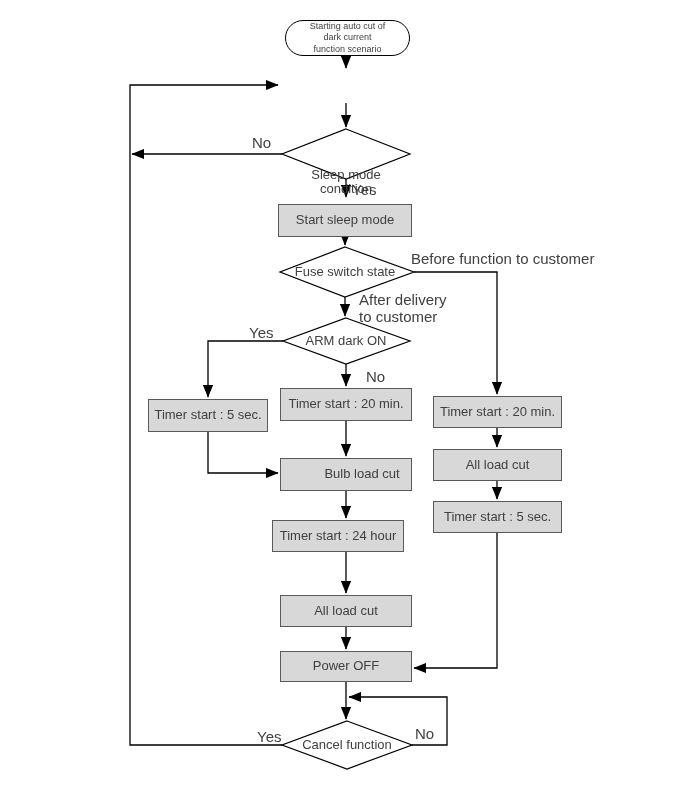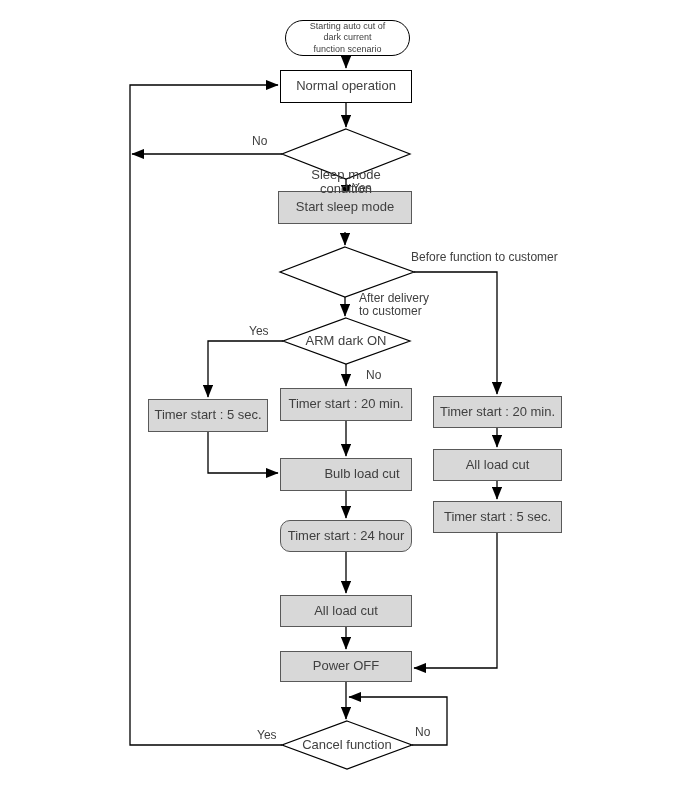--- a/index.html
+++ b/index.html
@@ -18,21 +18,21 @@
   .rect-gray{background:#d8d8d8;border:1.4px solid #595959;}
   .oval{
     background:#ffffff;border:1.2px solid #000000;border-radius:18px;
     font-size:9px;line-height:1.25;white-space:pre-line;
   }
   .dtext{
     position:absolute;display:flex;align-items:center;justify-content:center;
     text-align:center;font-size:13px;line-height:1.1;white-space:pre-line;
   }
   .elabel{
-    position:absolute;font-size:12px;line-height:1.1;white-space:pre-line;background:transparent;
+    position:absolute;font-size:15px;line-height:1.1;white-space:pre-line;background:transparent;
   }
 </style>
 </head>
 <body>
 
 <div class="canvas">
 
   <svg class="edges" viewBox="0 0 700 790" xmlns="http://www.w3.org/2000/svg">
     <defs>
       <marker id="arrow" viewBox="0 0 10 8" refX="9.5" refY="4" markerWidth="10" markerHeight="8" orient="auto-start-reverse">
@@ -64,45 +64,45 @@
     <polygon class="diamond" points="346,129 410,154 346,179 282,154"></polygon>
     <polygon class="diamond" points="345,247 414,272 345,297 280,272"></polygon>
     <polygon class="diamond" points="346,318 410,341 346,364 283,341"></polygon>
     <polygon class="diamond" points="347,721 412,745 347,769 282,745"></polygon>
   </svg>
 
   <div class="node oval" style="left:285px;top:20px;width:125px;height:36px;">Starting auto cut of
 dark current
 function scenario</div>
 
-  <div class="node rect-white" style="left:280px;top:70px;width:132px;height:33px;">Normal operation</div>
 
-  <div class="node rect-gray" style="left:278px;top:191px;width:134px;height:33px;">Start sleep mode</div>
+  <div class="node rect-gray" style="left:278px;top:204px;width:134px;height:33px;">Start sleep mode</div>
 
   <div class="node rect-gray" style="left:148px;top:399px;width:120px;height:33px;">Timer start : 5 sec.</div>
 
   <div class="node rect-gray" style="left:280px;top:388px;width:132px;height:33px;">Timer start : 20 min.</div>
 
   <div class="node rect-gray" style="left:280px;top:458px;width:132px;height:33px;padding-left:32px;">Bulb load cut</div>
 
-  <div class="node rect-gray" style="left:280px;top:520px;width:132px;height:32px;border-radius:10px;">Timer start : 24 hour</div>
+  <div class="node rect-gray" style="left:272px;top:520px;width:132px;height:32px;">Timer start : 24 hour</div>
 
   <div class="node rect-gray" style="left:280px;top:595px;width:132px;height:32px;">All load cut</div>
 
   <div class="node rect-gray" style="left:280px;top:651px;width:132px;height:31px;">Power OFF</div>
 
   <div class="node rect-gray" style="left:433px;top:396px;width:129px;height:32px;">Timer start : 20 min.</div>
 
   <div class="node rect-gray" style="left:433px;top:449px;width:129px;height:32px;">All load cut</div>
 
   <div class="node rect-gray" style="left:433px;top:501px;width:129px;height:32px;">Timer start : 5 sec.</div>
 
   <div class="dtext" style="left:292px;top:132px;width:108px;height:44px;margin-top:28px;">Sleep mode
 condition</div>
 
+  <div class="dtext" style="left:285px;top:247px;width:120px;height:50px;">Fuse switch state</div>
 
   <div class="dtext" style="left:286px;top:318px;width:120px;height:46px;">ARM dark ON</div>
 
   <div class="dtext" style="left:287px;top:721px;width:120px;height:48px;">Cancel function</div>
 
   <div class="elabel" style="left:252px;top:135px;">No</div>
 
   <div class="elabel" style="left:352px;top:182px;">Yes</div>
 
   <div class="elabel" style="left:411px;top:251px;">Before function to customer</div>

